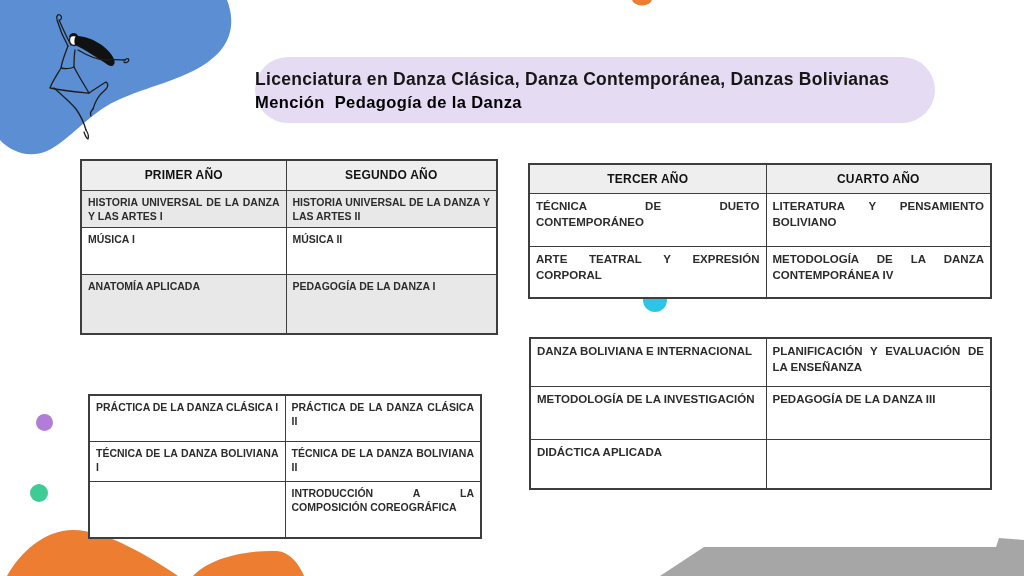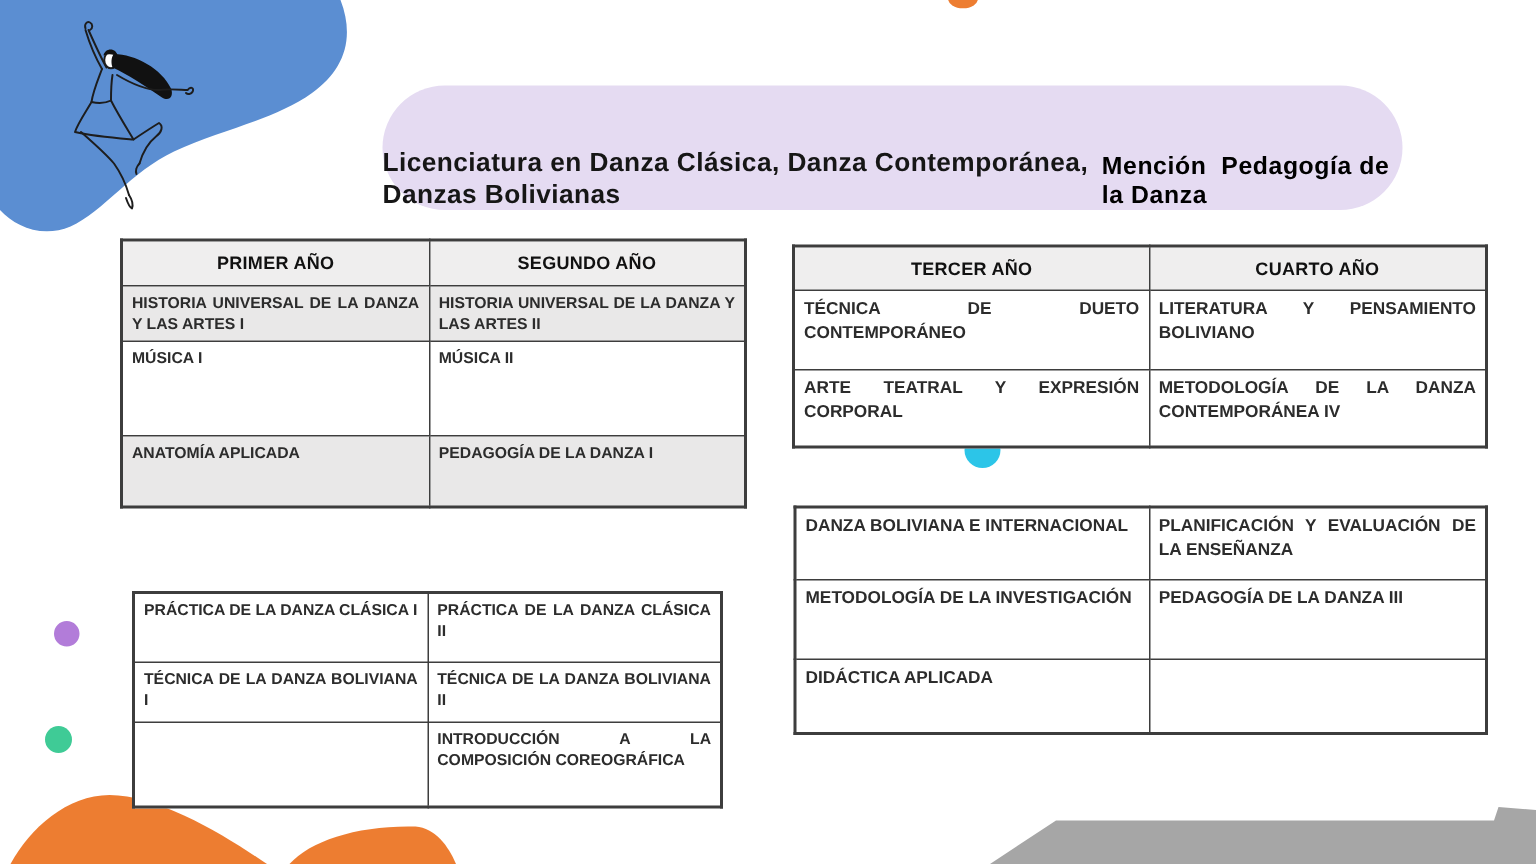--- a/index.html
+++ b/index.html
@@ -3,22 +3,22 @@
 <meta charset="utf-8">
 <style>
   html,body{margin:0;padding:0;background:#888;}
   #slide{
     position:relative;width:1024px;height:576px;background:#ffffff;
     overflow:hidden;font-family:"Liberation Sans",sans-serif;
   }
   .abs{position:absolute;}
   
   #title-banner{
-    left:255px;top:57px;width:680px;height:83px;background:#e5dbf2;
-    border-radius:42px;display:flex;align-items:flex-end;
+    left:255px;top:57px;width:680px;height:66px;background:#e5dbf2;
+    border-radius:42px;display:flex;flex-direction:column;align-items:flex-start;
     justify-content:center;gap:3px;z-index:3;
   }
   #title-banner .l1{
     font-size:17.5px;font-weight:bold;color:#161616;letter-spacing:.3px;white-space:pre-wrap;
   }
   #title-banner .l2{
     font-size:16.5px;font-weight:bold;color:#000000;letter-spacing:.4px;white-space:pre-wrap;
   }
   
   table.sched{
@@ -108,25 +108,25 @@
       </colgroup>
     <tbody>
         <tr style="height:30px">
       <th>PRIMER AÑO</th>
       <th>SEGUNDO AÑO</th>
     </tr>
     <tr class="band" style="height:36px">
       <td>HISTORIA UNIVERSAL DE LA DANZA Y LAS ARTES I</td>
       <td>HISTORIA UNIVERSAL DE LA DANZA Y LAS ARTES II</td>
     </tr>
-    <tr style="height:63px">
+    <tr style="height:47px">
       <td>MÚSICA I</td>
       <td>MÚSICA II</td>
     </tr>
-    <tr class="band" style="height:48px">
+    <tr class="band" style="height:60px">
       <td>ANATOMÍA APLICADA</td>
       <td>PEDAGOGÍA DE LA DANZA I</td>
     </tr>
   </tbody>
     </table>
 
   <table id="table-2" class="sched">
     <colgroup>
         <col style="width:237px">
         <col style="width:225px">

